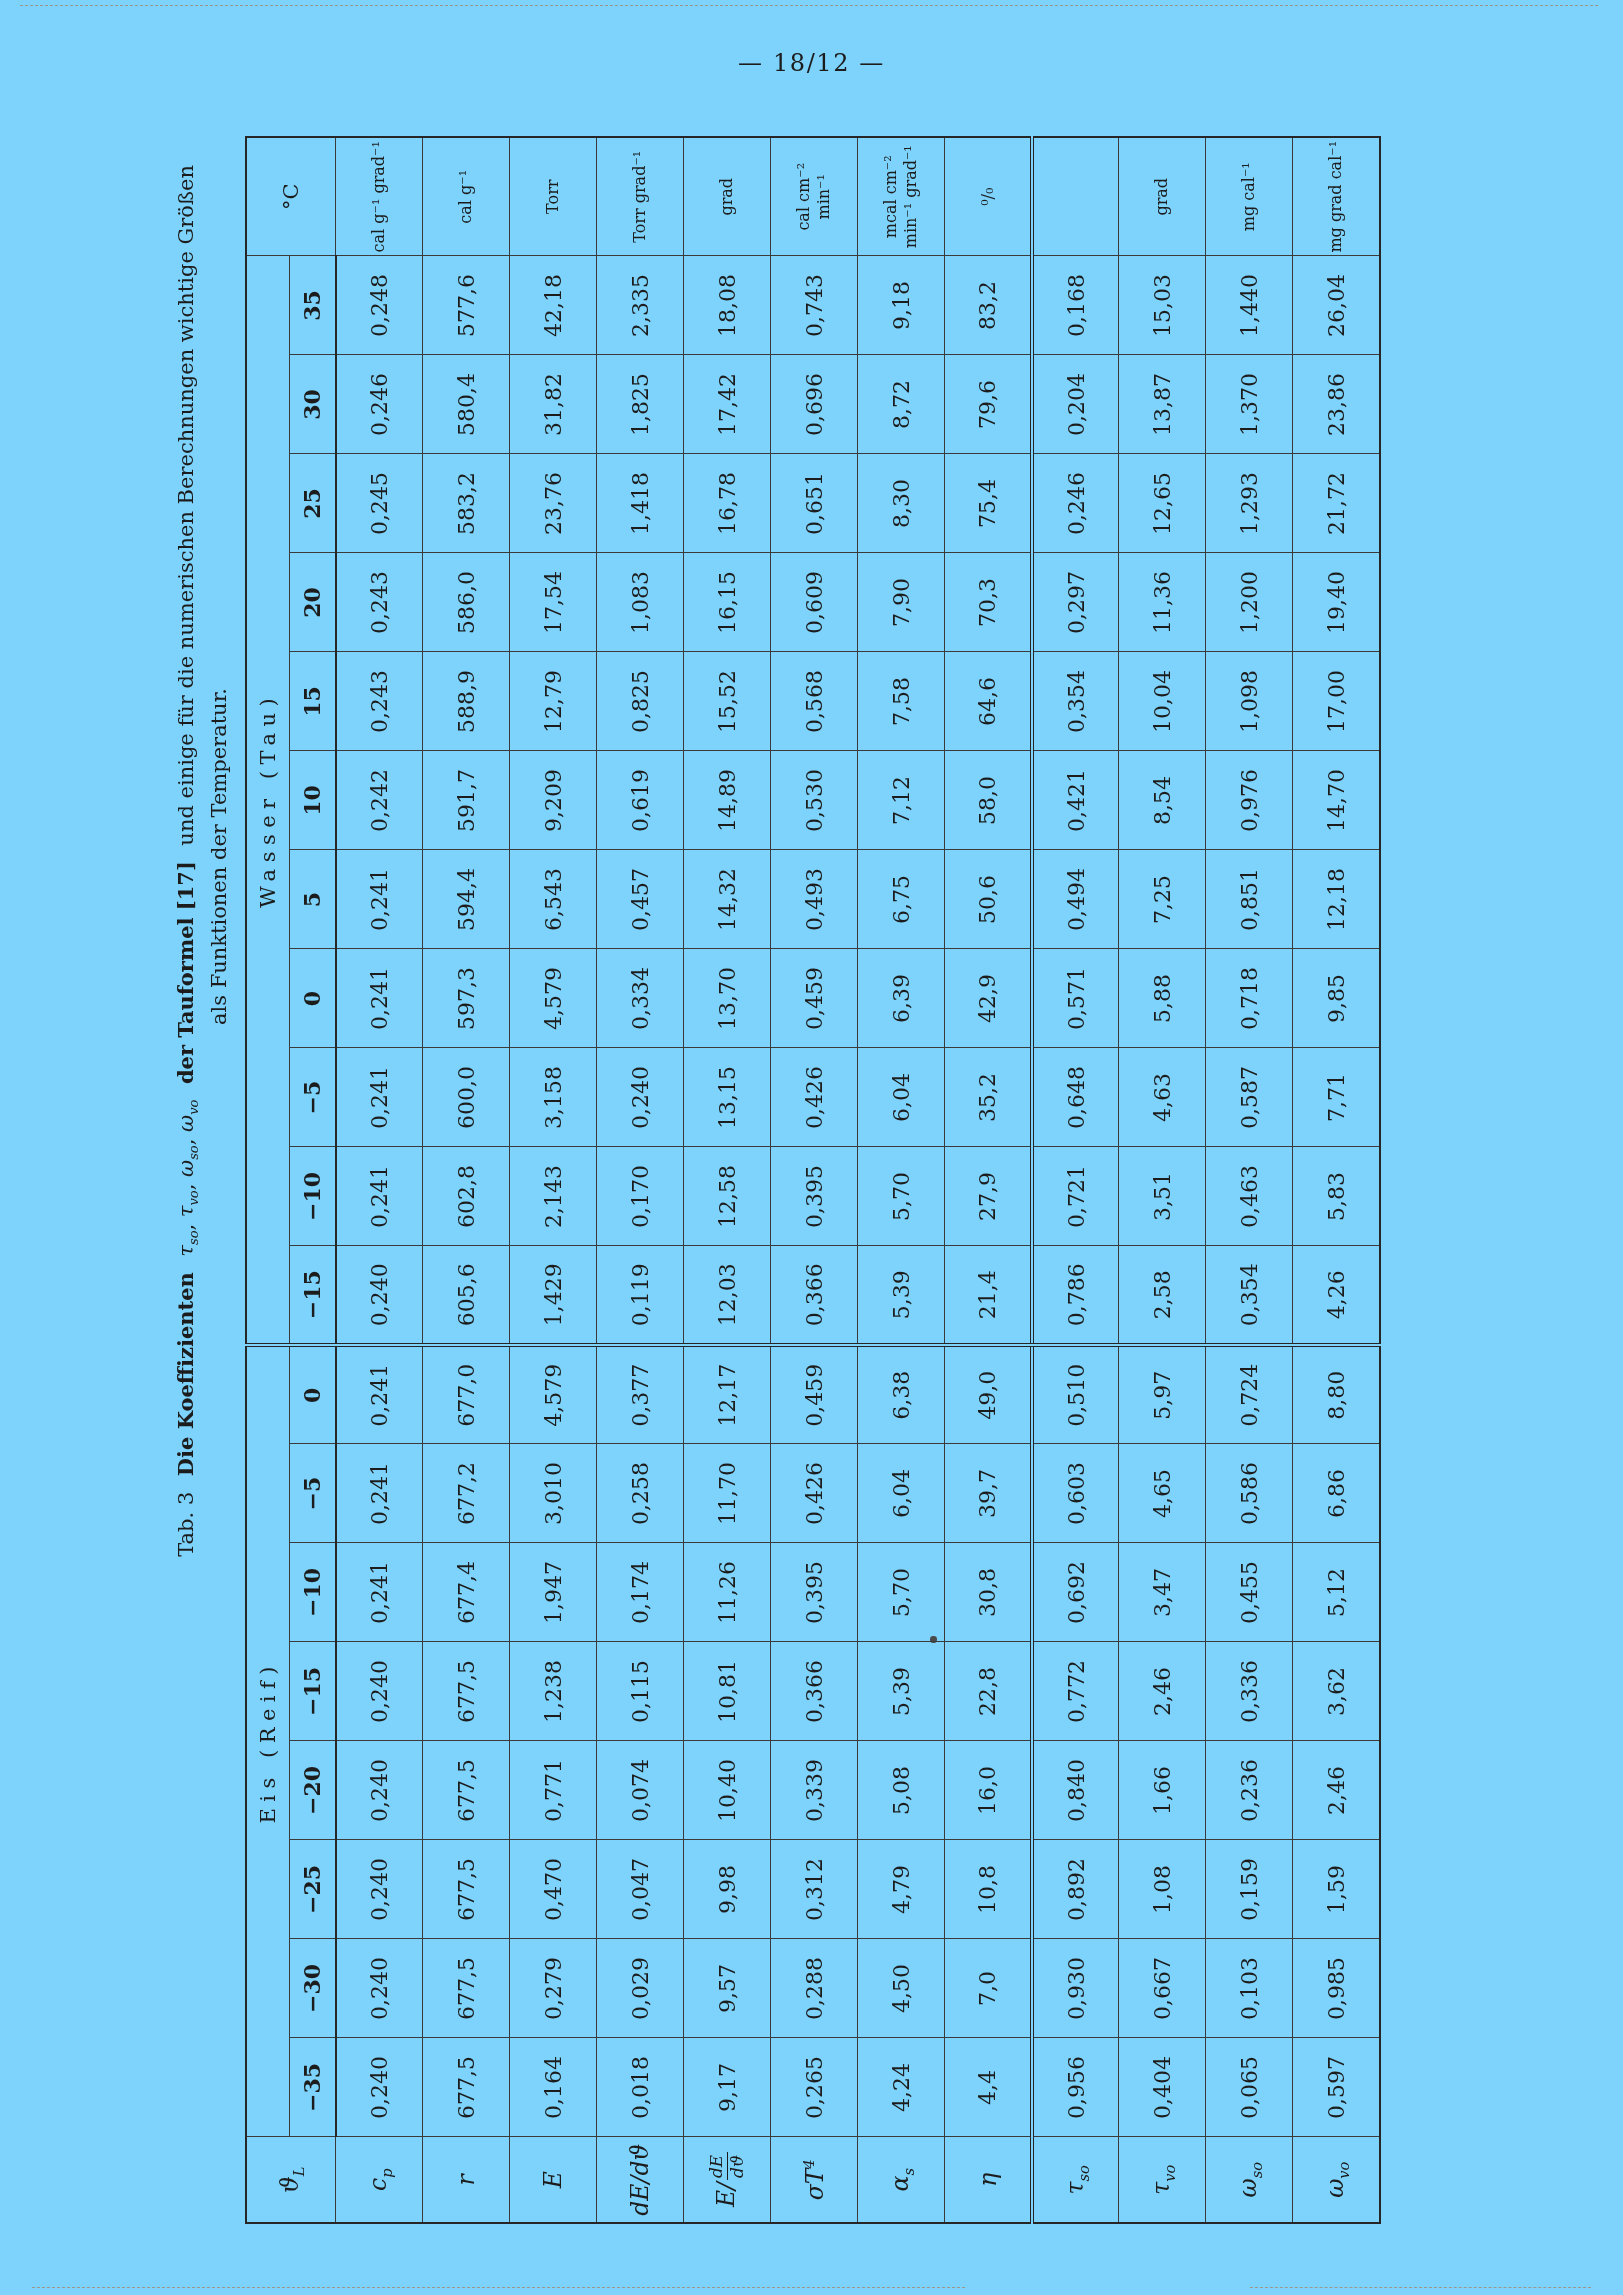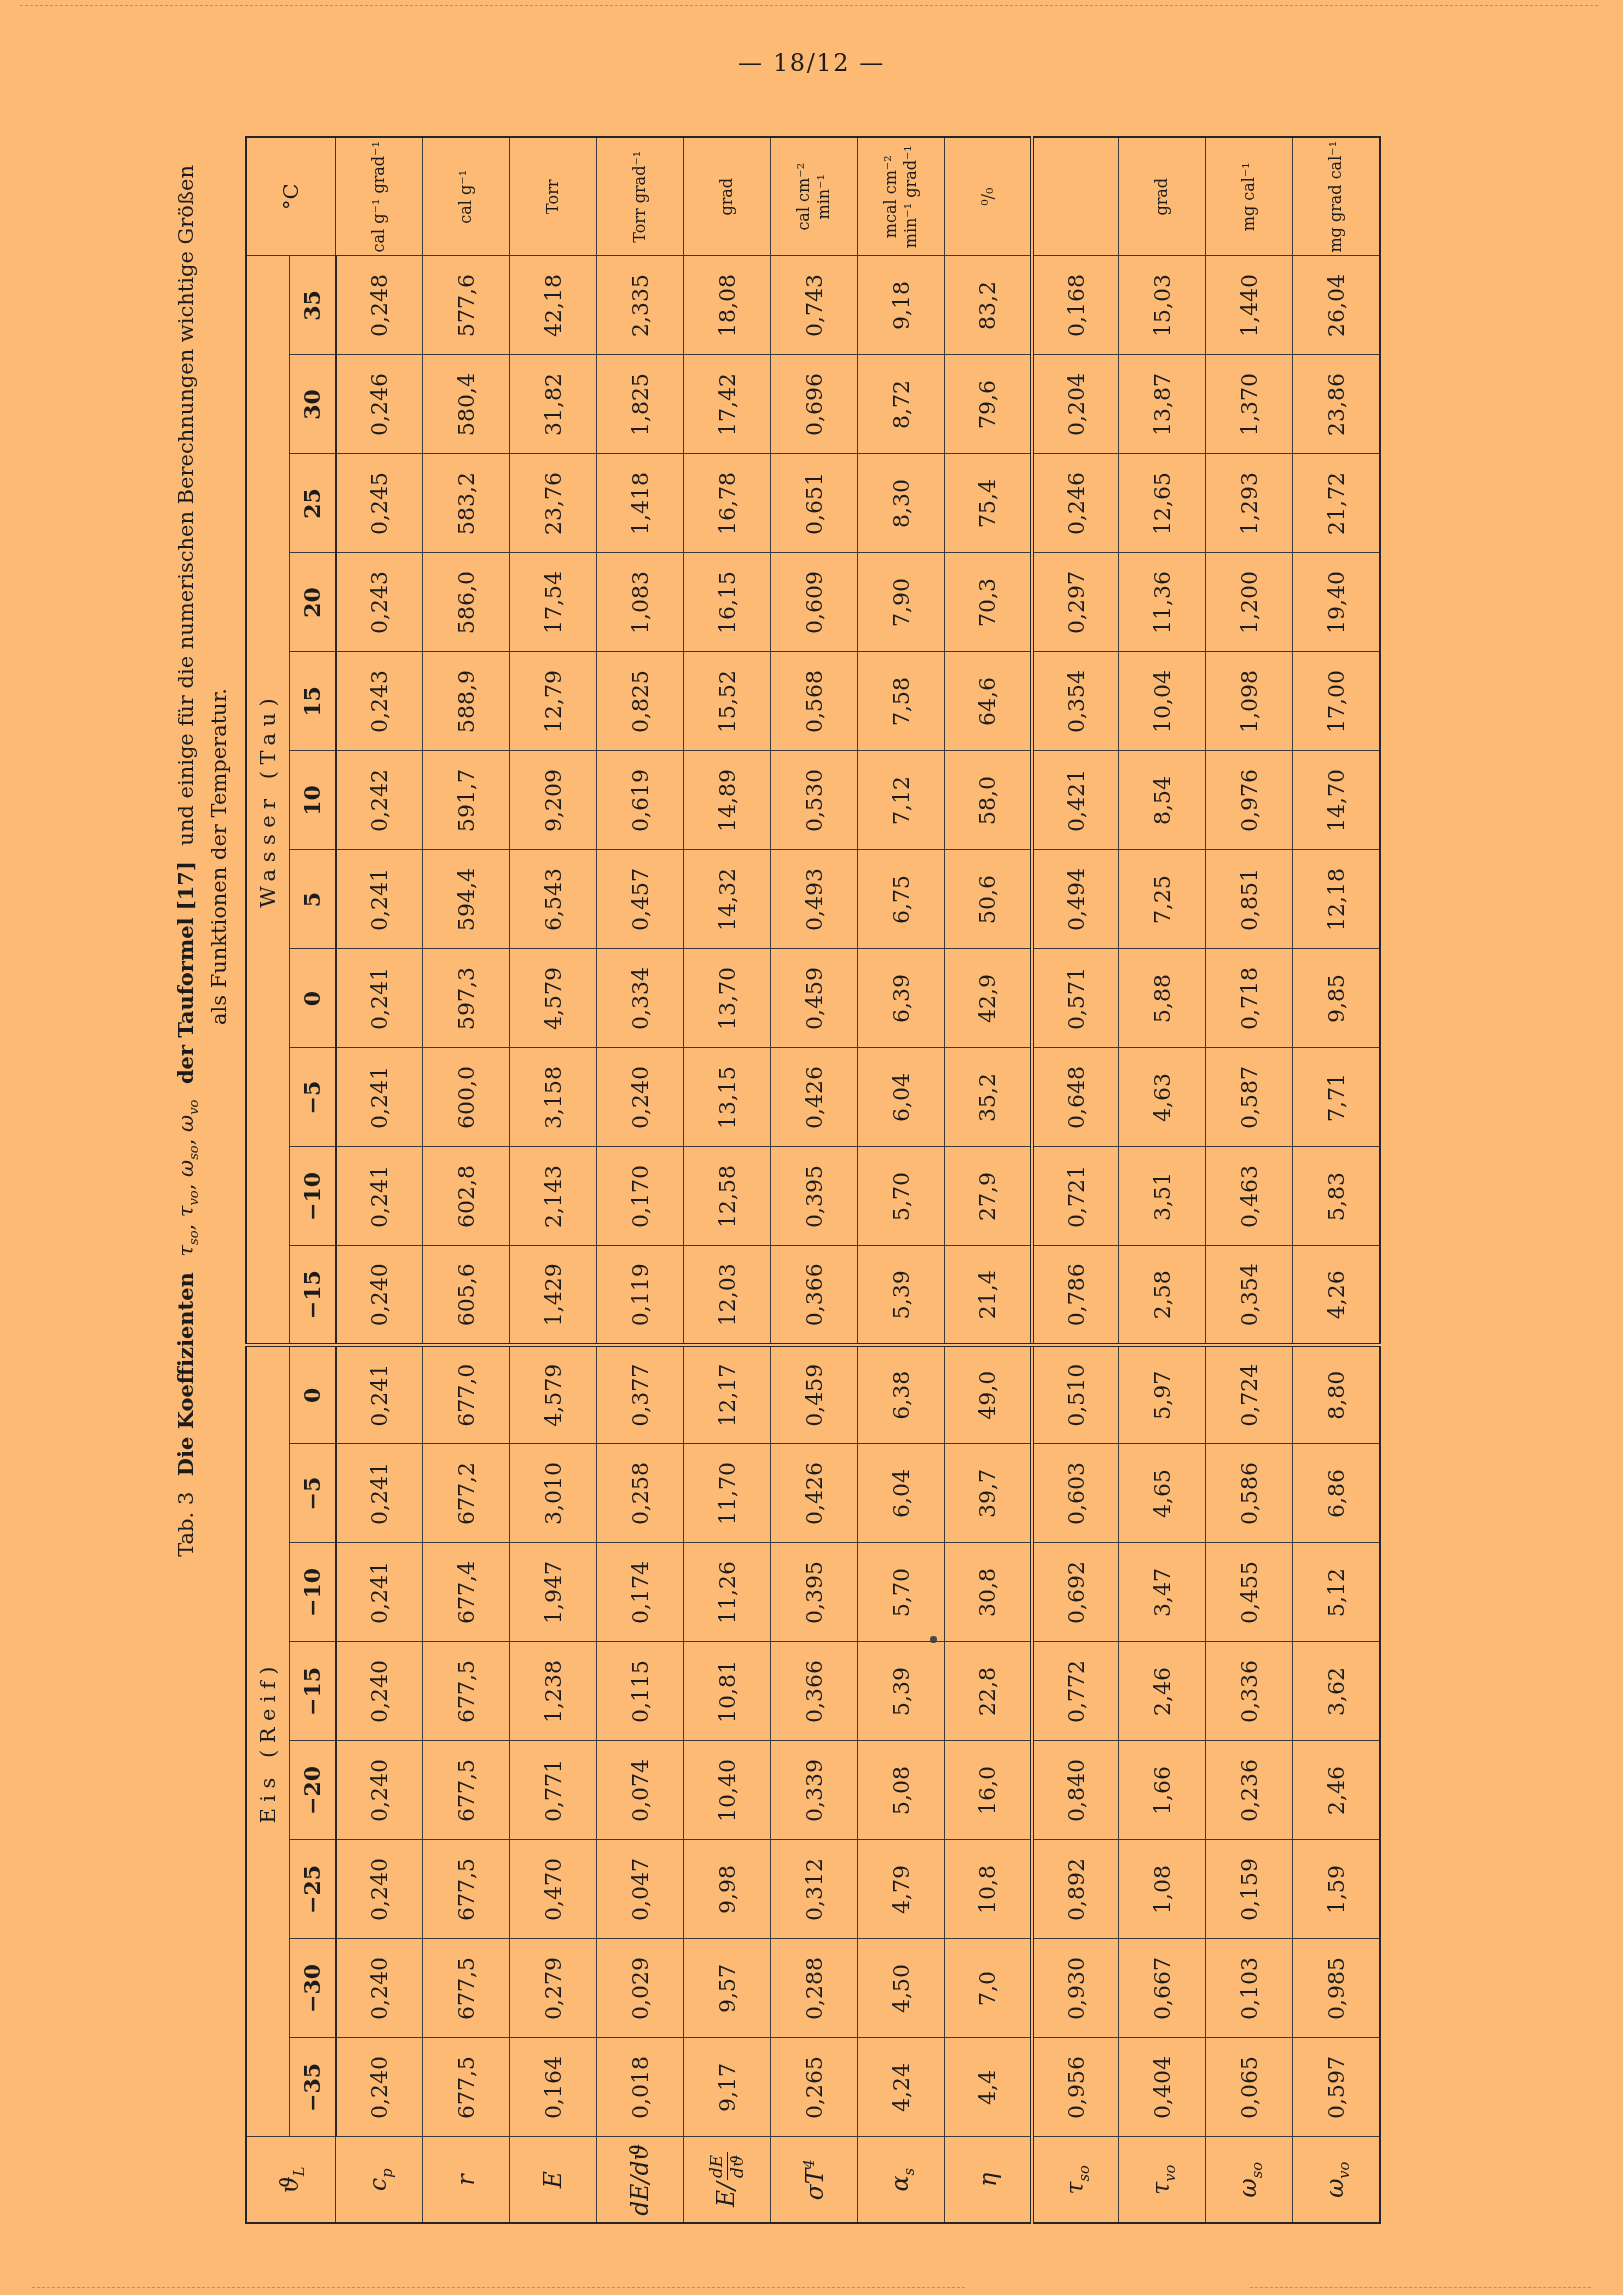--- a/index.html
+++ b/index.html
@@ -5,21 +5,21 @@
   html, body {
     margin: 0;
     padding: 0;
     background: #eceae4;
     font-family: "DejaVu Serif", "Liberation Serif", serif;
   }
   .page {
     position: relative;
     width: 1623px;
     height: 2295px;
-    background: #fdba74;
+    background: #7dd3fc;
     overflow: hidden;
     color: #1c1c1c;
     margin: 0 auto;
   }
   
   .scan-top {
     position: absolute; top: 4.9px; left: 19.5px; width: 1578px;
     border-top: 1.6px dashed #9b978c;
   }
   .scan-bottom {

